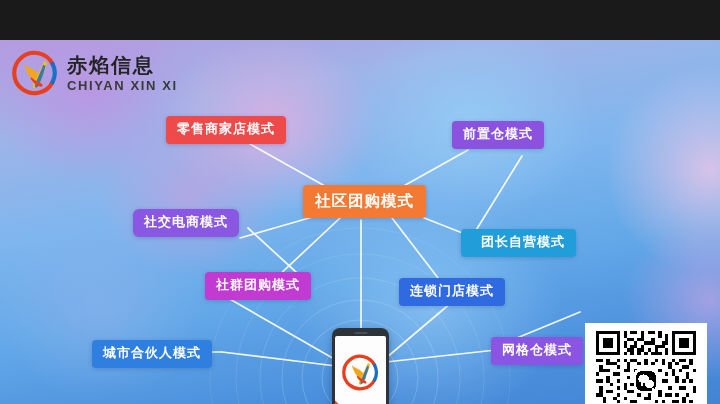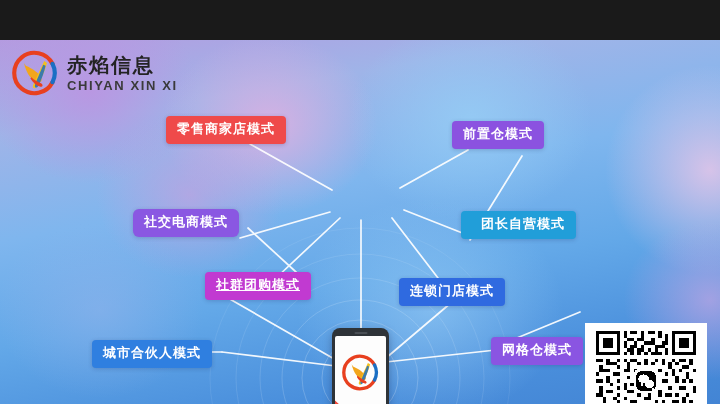--- a/index.html
+++ b/index.html
@@ -166,26 +166,27 @@
     <div class="logo-text">
       <div class="logo-cn">赤焰信息</div>
       <div class="logo-en">CHIYAN XIN XI</div>
     </div>
   </div>
 
   <div class="node" style="left:166px; top:76px; background:#ef4a4a;">零售商家店模式</div>
 
   <div class="node" style="left:452px; top:81px; background:#8b52e0;">前置仓模式</div>
 
+  <div class="node center" style="left:303px; top:145px; background:#f47a33;">社区团购模式</div>
 
   <div class="node" style="left:133px; top:169px; background:#8a57e2;border-radius:6px;">社交电商模式</div>
 
-  <div class="node" style="left:461px; top:171px; background:#219ed9;padding-left:20px;">团长自营模式</div>
-
-  <div class="node" style="left:205px; top:232px; background:#c13ad1;text-decoration:underline;">社群团购模式</div>
+  <div class="node" style="left:461px; top:189px; background:#219ed9;padding-left:20px;">团长自营模式</div>
+
+  <div class="node" style="left:205px; top:232px; background:#c13ad1;">社群团购模式</div>
 
   <div class="node" style="left:399px; top:238px; background:#2f6ae0;text-align:right;">连锁门店模式</div>
 
   <div class="node" style="left:92px; top:300px; background:#2f7fe0;">城市合伙人模式</div>
 
   <div class="node" style="left:491px; top:297px; background:#8a55e2;">网格仓模式</div>
 
   <div id="phone">
     <div id="phone-speaker"></div>
     <div id="phone-screen">

